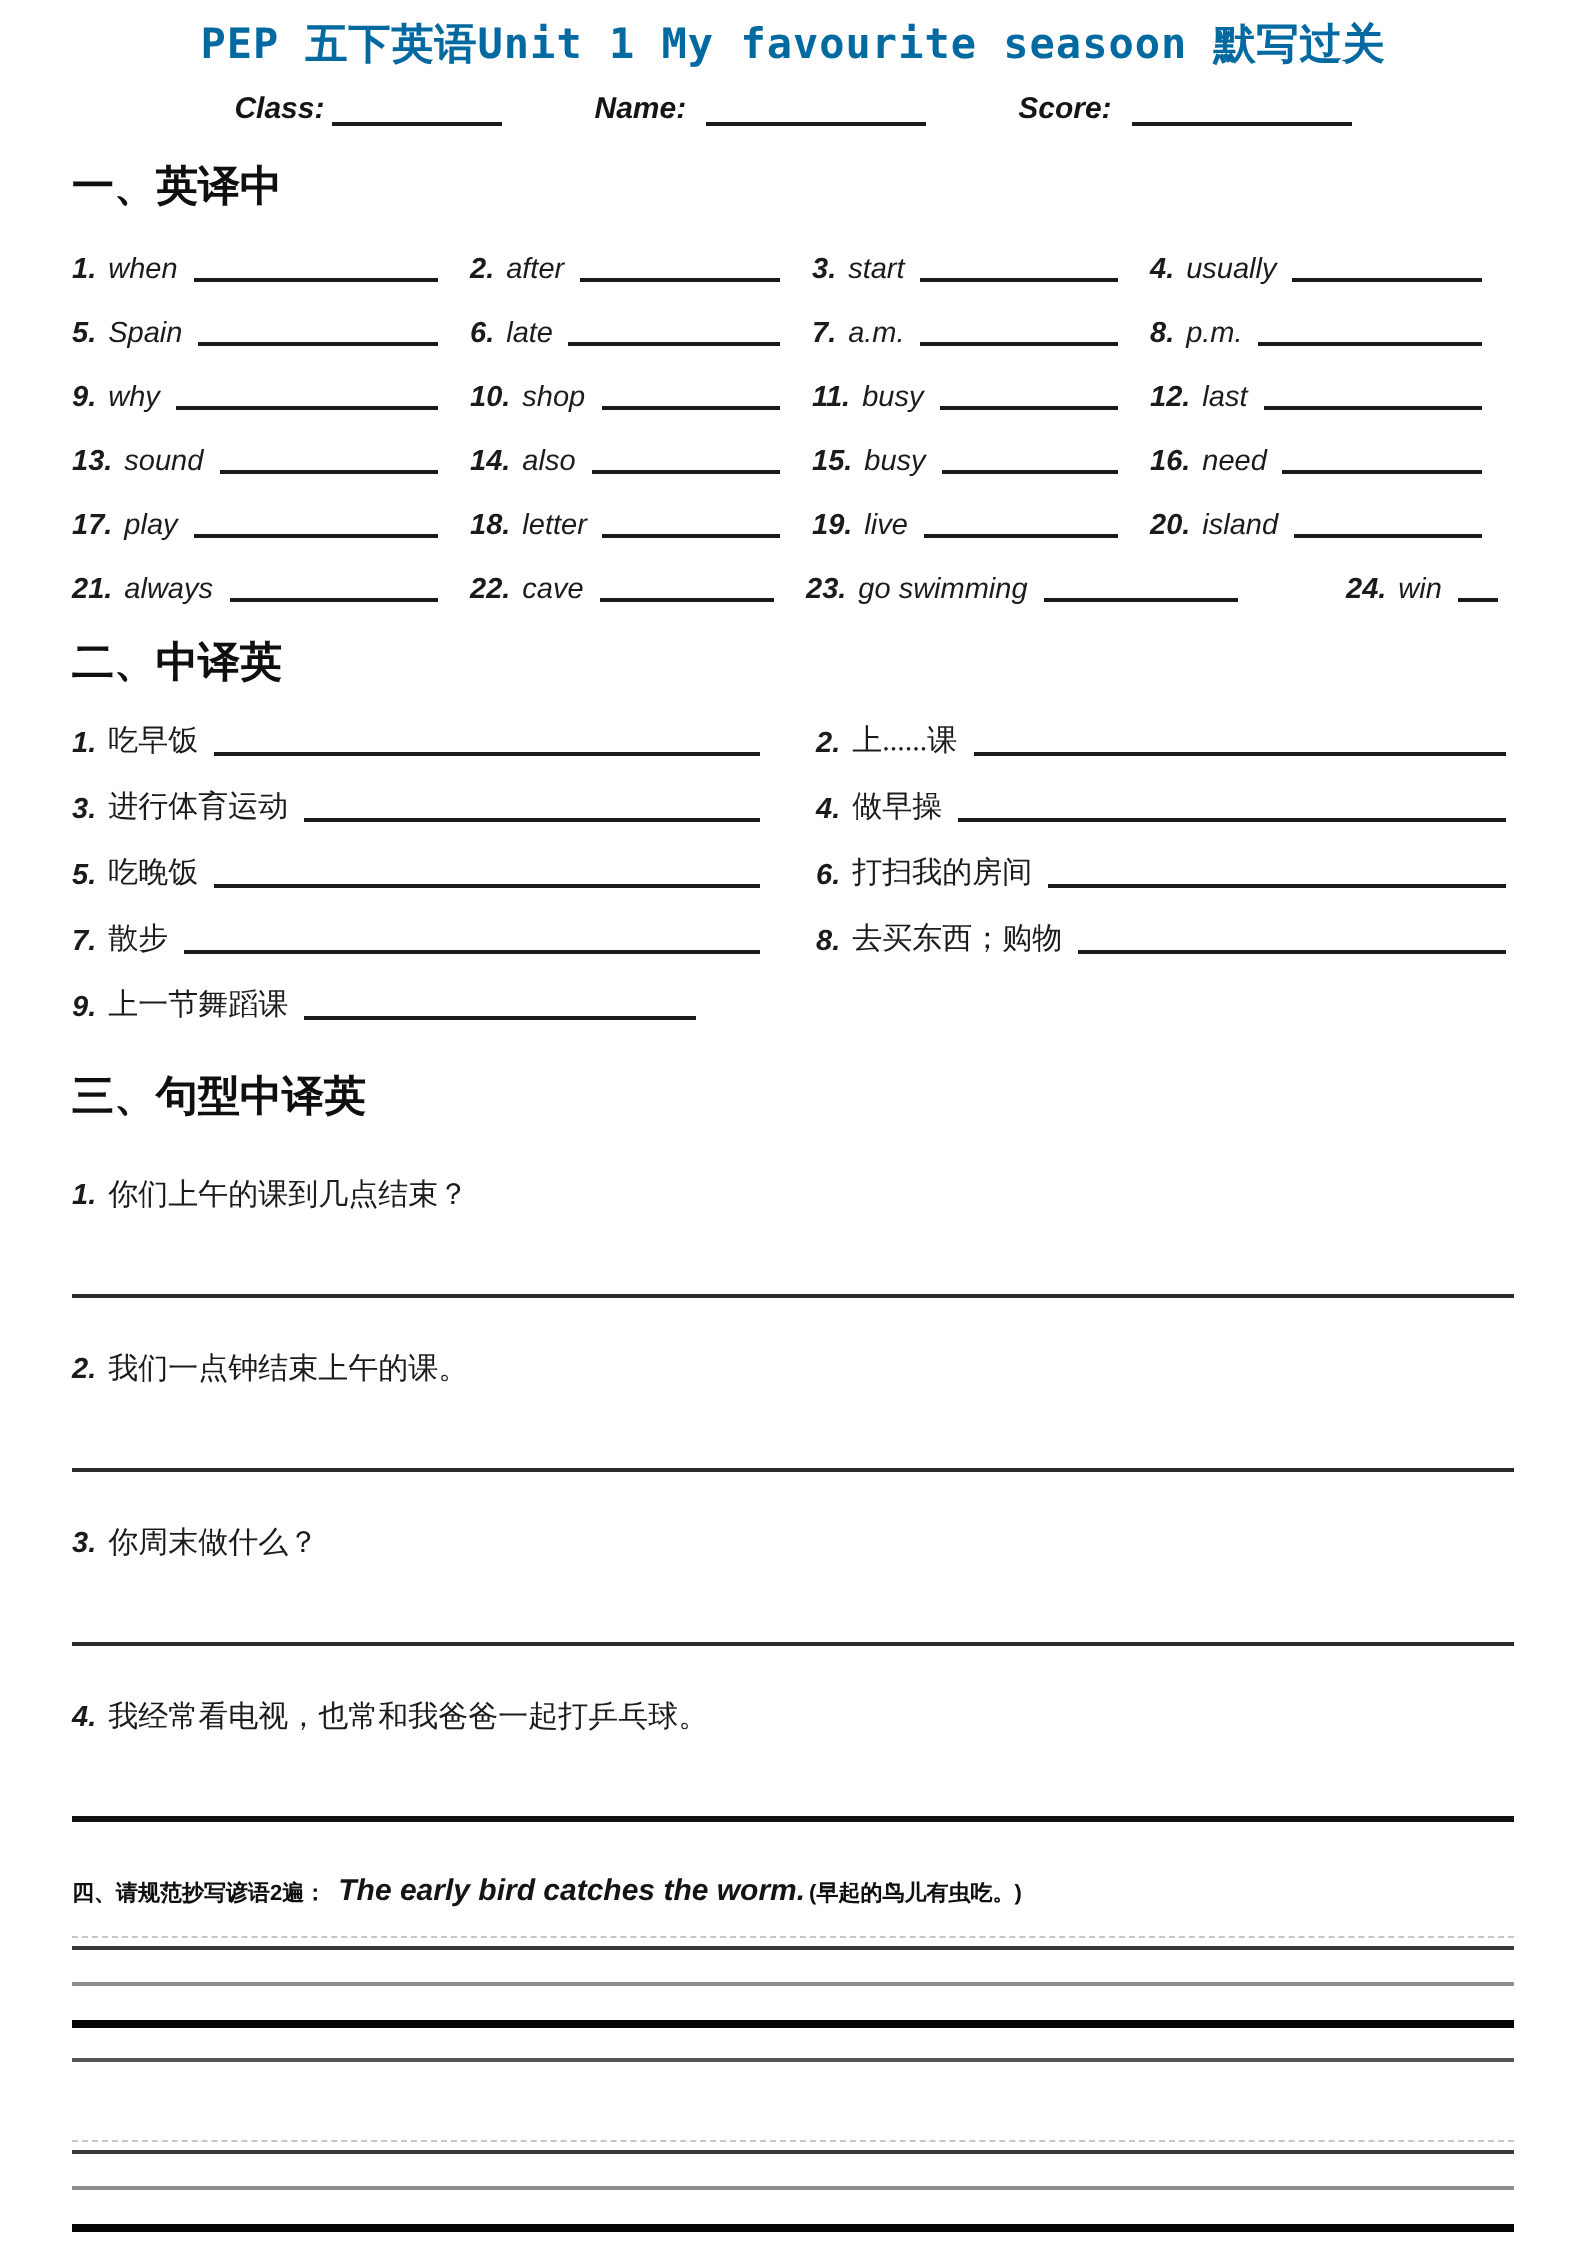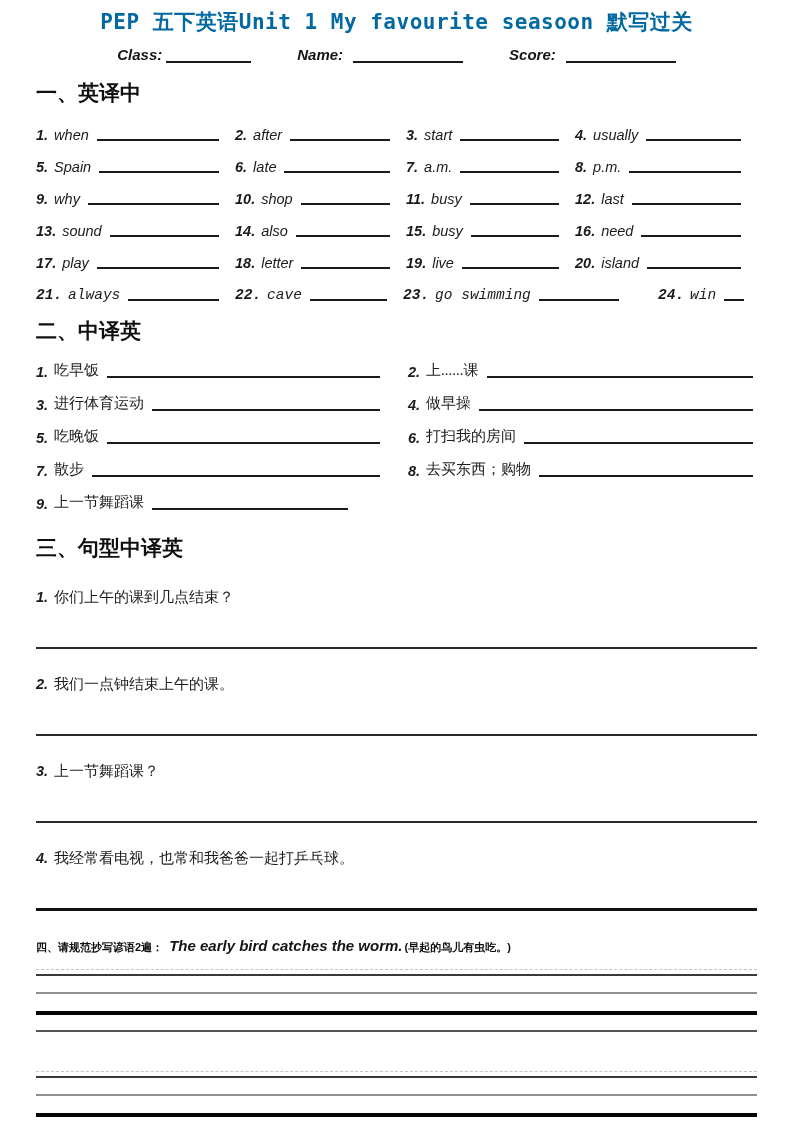--- a/index.html
+++ b/index.html
@@ -39,29 +39,29 @@
 
   
   .sec-h {
     font-weight: 700; font-size: 21px; color: #0f0f0f;
     font-family: "Liberation Sans", sans-serif;
   }
   .s1 .sec-h { margin: 4px 0 4px 0; }
 
   
   .r4 { display: grid; grid-template-columns: 199px 171px 169px 1fr; height: 32px; align-items: end; }
-  .r4b { display: grid; grid-template-columns: 199px 168px 232px 1fr; height: 32px; align-items: end; font-family: Liberation Mono, monospace; }
+  .r4b { display: grid; grid-template-columns: 199px 168px 232px 1fr; height: 32px; align-items: end; }
   .vi { display: flex; align-items: flex-end; min-width: 0; }
   .num { font-style: italic; font-weight: 600; font-size: 14.5px; margin-right: 6px; flex: none; }
   .wd { font-style: italic; font-size: 14.5px; flex: none; }
   .bl {
     flex: 1 1 auto; border-bottom: 2px solid #1b1b1b;
     height: 1em; margin: 0 16px 2px 8px; min-width: 20px;
   }
-  .r4b .vi:last-child { margin-left: 23px; }
+  .r4b .vi:last-child { margin-left: 38px; }
 
   
   .s2 .sec-h { margin: 14px 0 2px 0; }
   .r2 { display: grid; grid-template-columns: 372px 1fr; height: 33px; align-items: end; }
   .ct { font-family: "Liberation Serif", serif; font-size: 15px; flex: none; }
   .r2 .bl { margin-right: 4px; }
   .r2 .vi:first-child .bl { margin-right: 28px; }
   .r2 .vi.solo .bl { max-width: 196px; }
 
   
@@ -322,21 +322,21 @@
     <div class="s3-item">
       <div class="s3-text">
           <span class="num">2.</span>
           <span class="ct">我们一点钟结束上午的课。</span>
         </div>
       <div class="s3-line"></div>
     </div>
     <div class="s3-item">
       <div class="s3-text">
           <span class="num">3.</span>
-          <span class="ct">上一节舞蹈课？</span>
+          <span class="ct">你周末做什么？</span>
         </div>
       <div class="s3-line"></div>
     </div>
     <div class="s3-item">
       <div class="s3-text">
           <span class="num">4.</span>
           <span class="ct">我经常看电视，也常和我爸爸一起打乒乓球。</span>
         </div>
       <div class="s3-line thick"></div>
     </div>

